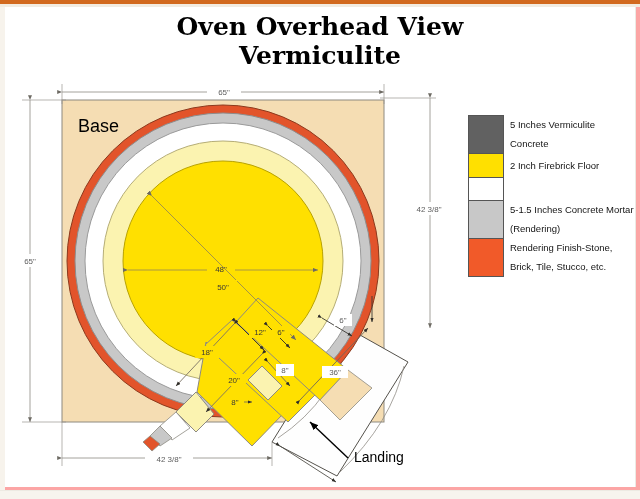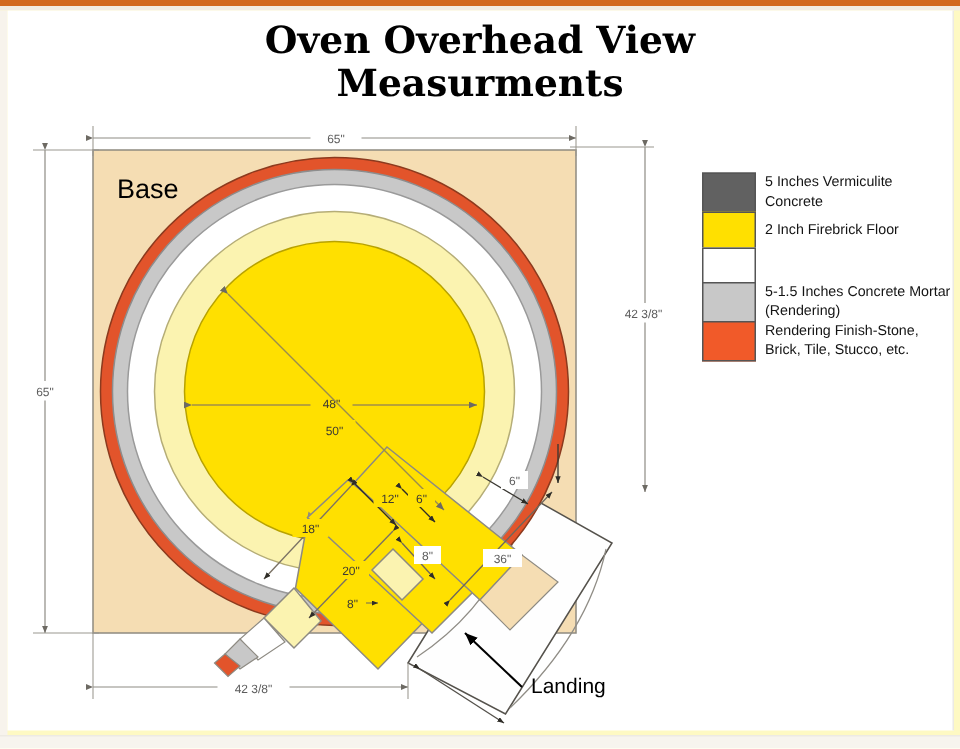--- a/index.html
+++ b/index.html
@@ -4,21 +4,21 @@
 <style>
   html, body {
     margin: 0;
     padding: 0;
     background: #ffffff;
   }
   #page {
     position: relative;
     width: 640px;
     height: 499px;
-    background: #fef9c3;
+    background: #fca5a5;
     overflow: hidden;
     font-family: "Liberation Sans", sans-serif;
   }
   #topbar {
     position: absolute;
     left: 0; top: 0;
     width: 640px;
     height: 4px;
     background: #d2691e;
   }
@@ -88,21 +88,21 @@
     min-height: 24px;
     border: 1px solid #555555;
     margin-bottom: -1px;
     flex: 0 0 36px;
     box-sizing: border-box;
   }
   .leg-txt {
     flex: 1;
     padding-left: 6px;
     font-size: 9.5px;
-    line-height: 13px;
+    line-height: 19px;
     color: #141414;
     display: flex;
     align-items: center;
     min-height: 24px;
   }
   .dim-t {
     font-size: 8px;
     fill: #5d5d5d;
     font-family: "Liberation Sans", sans-serif;
   }
@@ -128,21 +128,21 @@
 <div id="page">
 
   <div id="topbar"></div>
   <div id="topbar2"></div>
   <div id="leftedge"></div>
   <div id="sheet"></div>
   <div id="botedge"></div>
 
   <div id="title">
     <div>Oven Overhead View</div>
-    <div>Measurments</div>
+    <div>Vermiculite</div>
   </div>
 
   <svg id="diagram" width="470" height="420" viewBox="0 0 470 420">
     <defs>
       <marker id="ah" markerWidth="7" markerHeight="7" refX="6" refY="2.5" orient="auto" markerUnits="strokeWidth">
         <path d="M0,0 L6,2.5 L0,5 z" fill="#6d6a63"></path>
       </marker>
       <marker id="ahs" markerWidth="6" markerHeight="6" refX="5" refY="2" orient="auto" markerUnits="strokeWidth">
         <path d="M0,0 L5,2 L0,4 z" fill="#2f2d28"></path>
       </marker>

